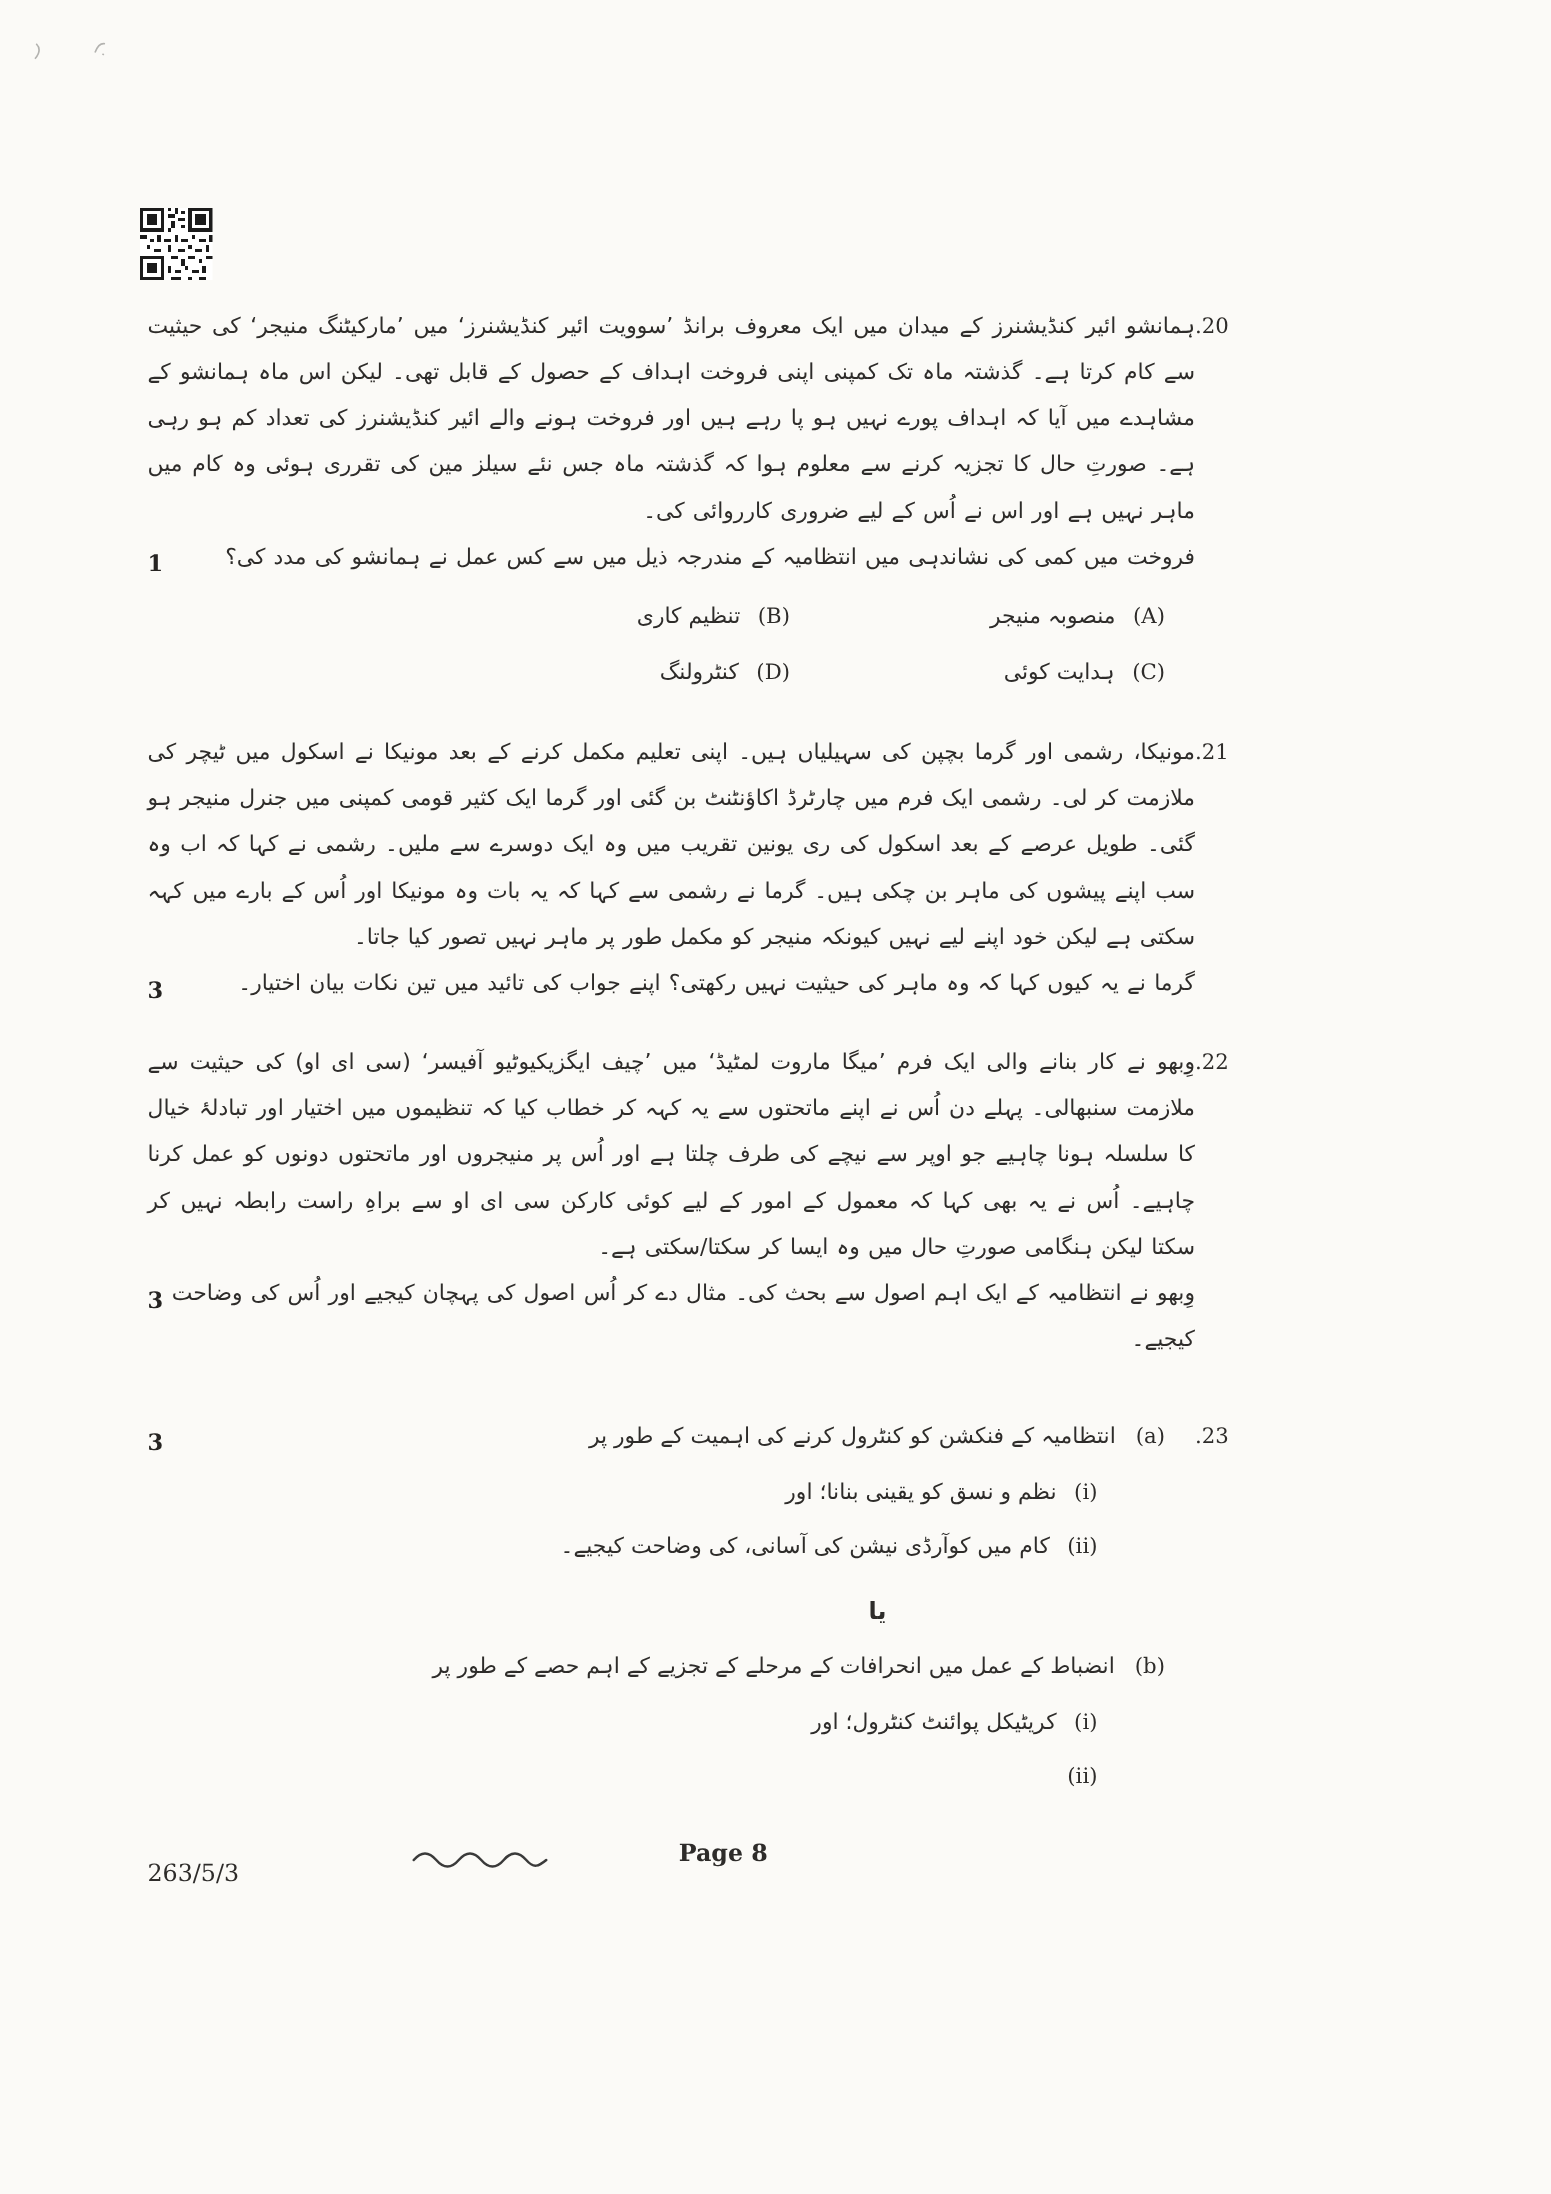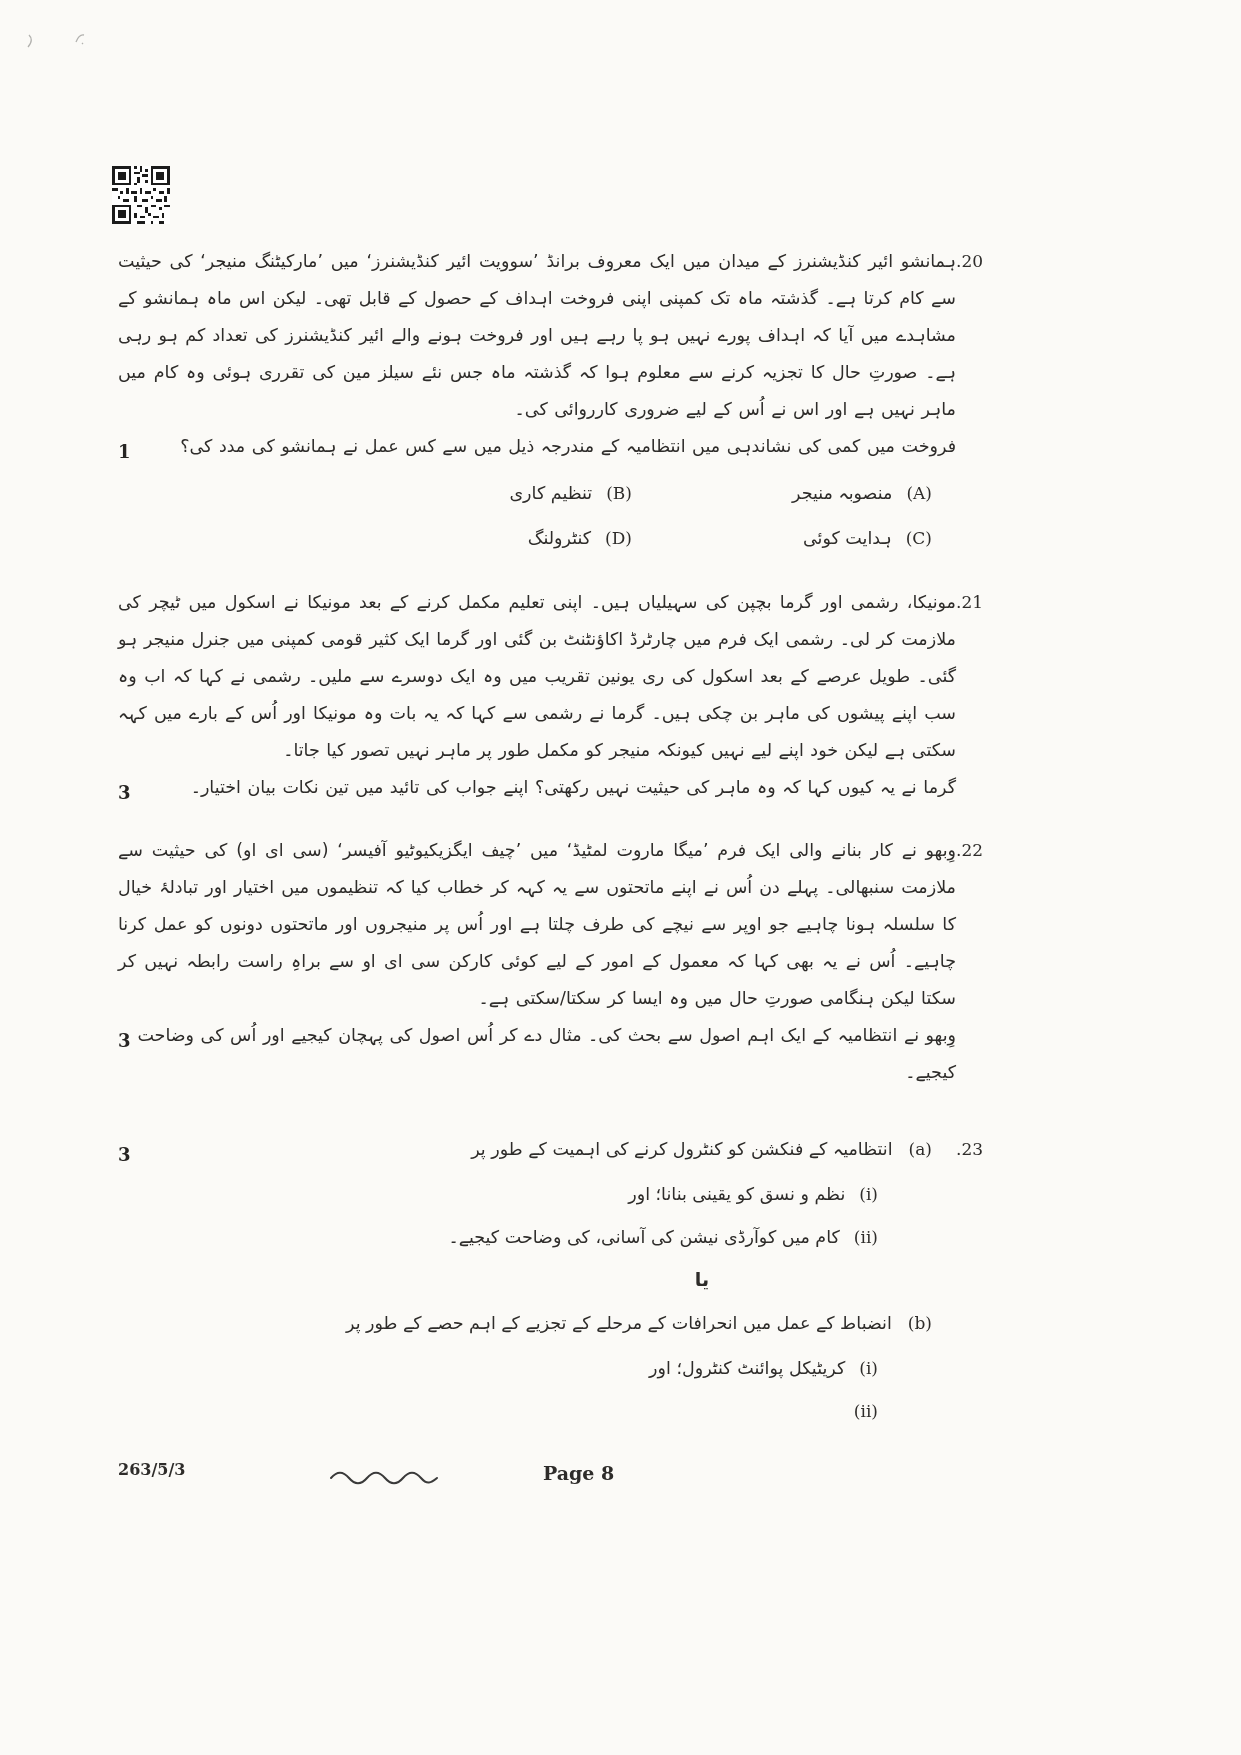--- a/index.html
+++ b/index.html
@@ -43,25 +43,25 @@
   .opt-label { font-family:"DejaVu Serif", serif; font-size:17px; }
 
   
   .part-row { position:relative; display:flex; direction:rtl; gap:16px;
               padding-right:24px; line-height:37px; font-size:17.5px; margin-bottom:8px; }
   .part-label { flex:0 0 auto; font-family:"DejaVu Serif", serif; font-size:17px; }
   .sub-row { display:flex; direction:rtl; gap:14px; padding-right:78px;
              line-height:37px; font-size:17.5px; margin-bottom:6px; }
   .sub-label { flex:0 0 auto; font-family:"DejaVu Serif", serif; font-size:17px; }
   .or-row { padding-left:330px; text-align:center; font-weight:700; font-size:19px;
-            line-height:34px; margin:6px 0 9px 0; }
+            line-height:34px; margin:16px 0 9px 0; }
 
   .footer { position:relative; height:36px; margin-top:24px; direction:ltr; }
-  .paper-code { position:absolute; left:0; top:0;
-                font-family:"DejaVu Serif", serif; font-weight:700; font-size:16px; }
+  .paper-code { position:absolute; left:0; top:18px;
+                font-family:"DejaVu Serif", serif; font-weight:400; font-size:19px; }
   .squiggle { position:absolute; left:210px; top:9px; }
   .page-num { position:absolute; left:425px; top:2px;
               font-family:"DejaVu Serif", serif; font-weight:700; font-size:19px; }
 </style>
 </head>
 <body>
 
 <div class="page">
 
   <svg class="artifact" style="left:24px; top:32px;" width="16" height="18">

